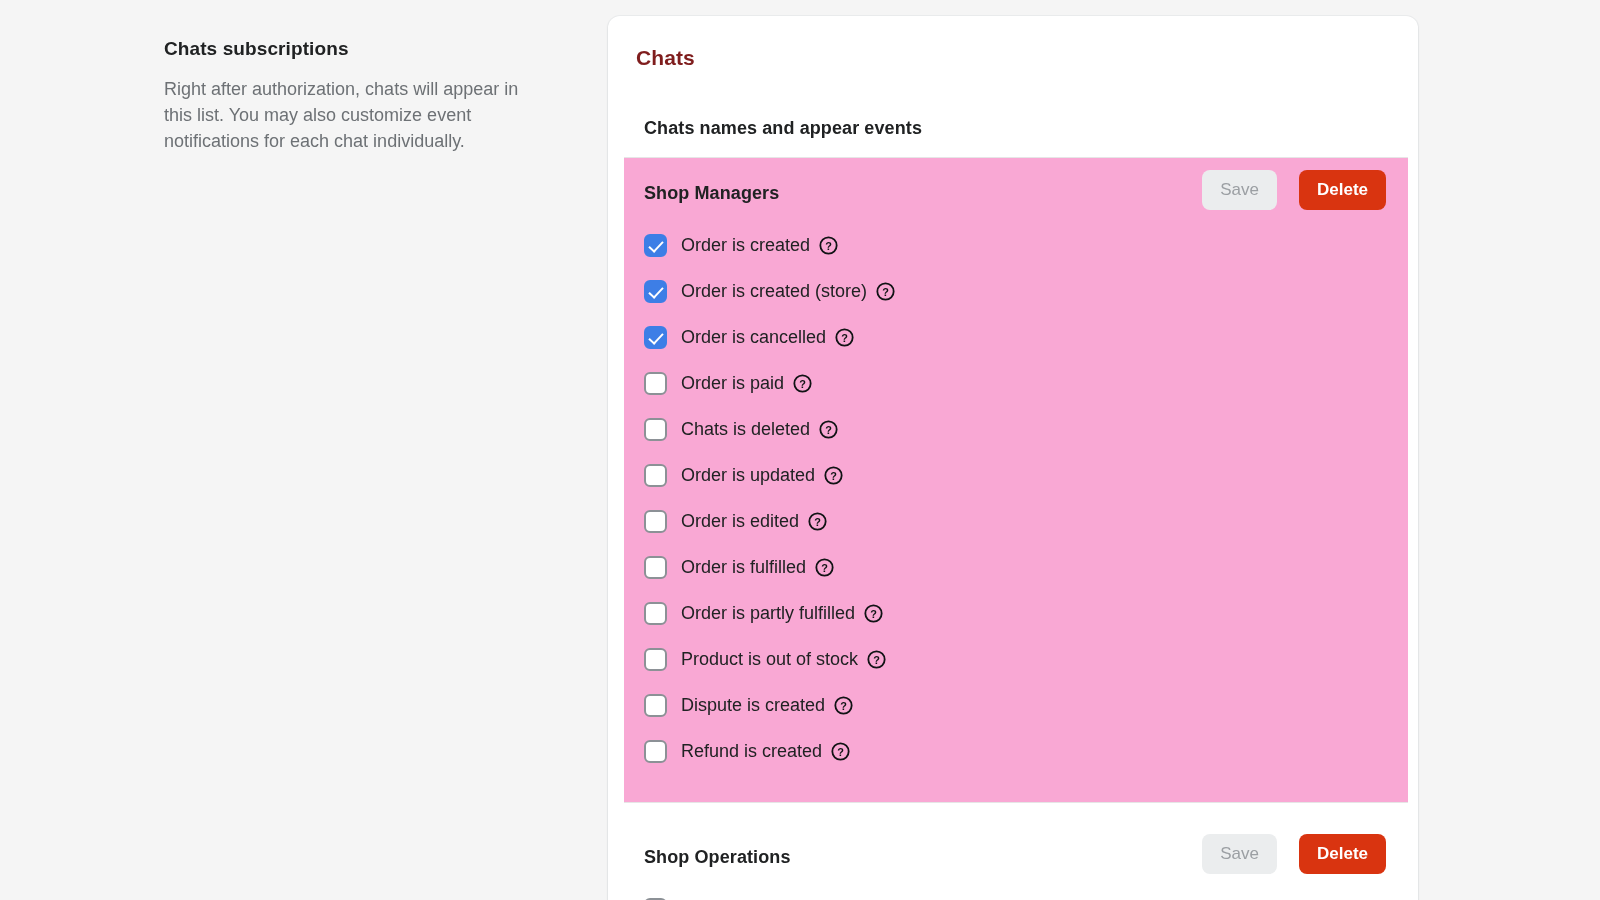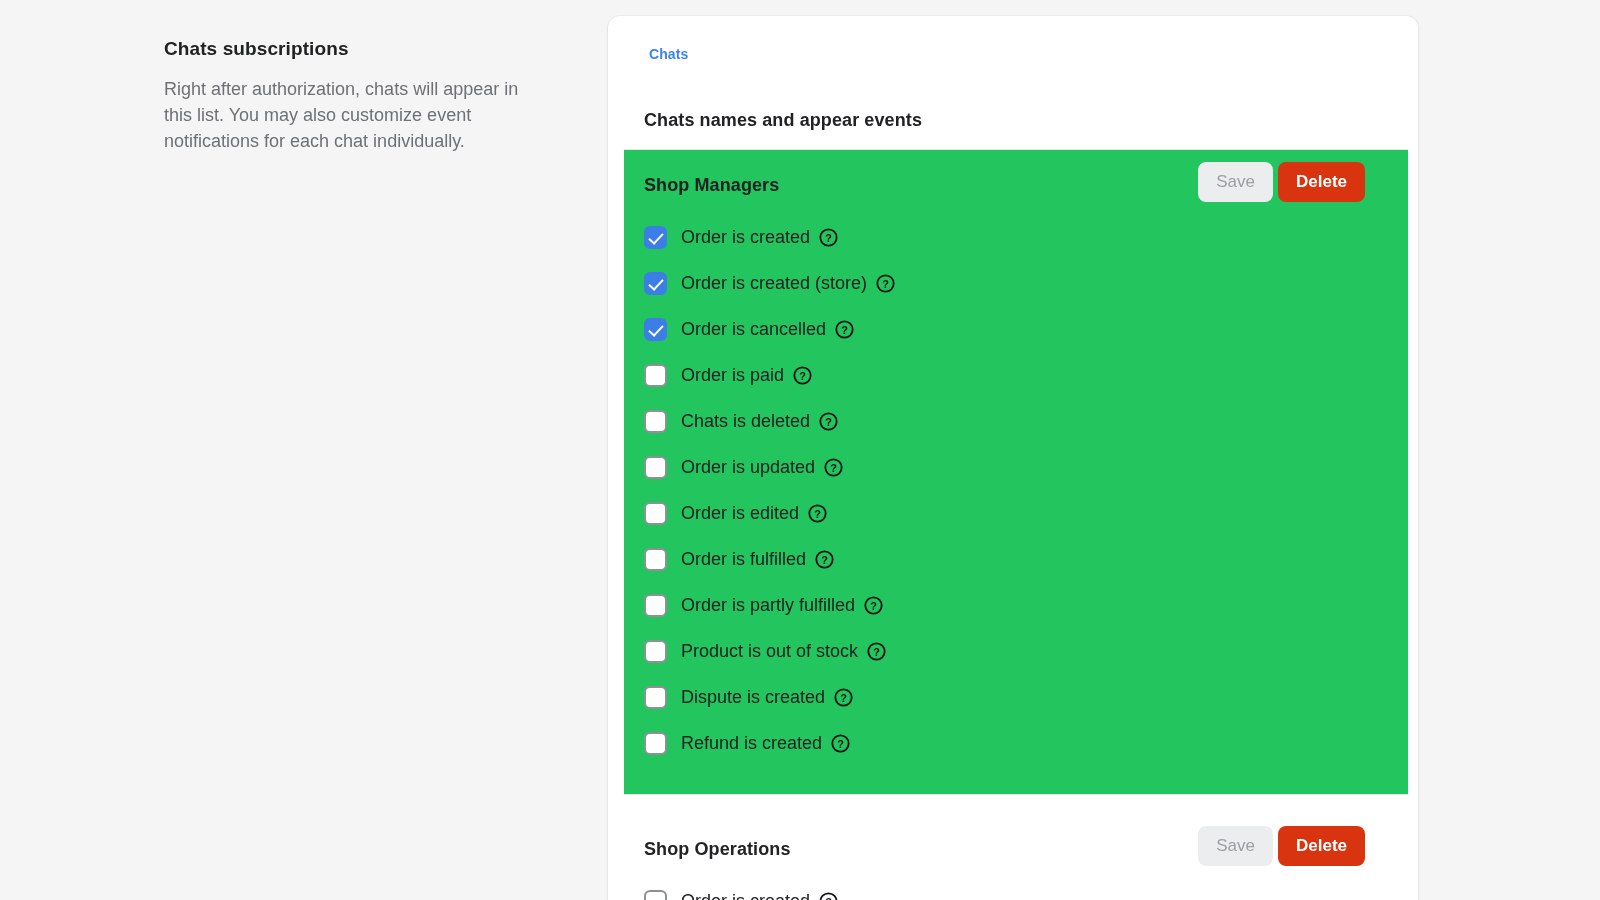--- a/index.html
+++ b/index.html
@@ -53,24 +53,24 @@
     left: 608px;
     top: 16px;
     width: 810px;
     min-height: 900px;
     background: #ffffff;
     border-radius: 12px;
     box-shadow: 0 0 0 1px rgba(6,44,82,.04), 0 1px 3px rgba(0,0,0,.08);
     overflow: hidden;
   }
   .card-title {
-    font-size: 14px;
-    font-weight: 700;
-    color: #3b82f6;
-    margin: 30px 0 0 41px;
+    font-size: 21px;
+    font-weight: 700;
+    color: #7f1d1d;
+    margin: 30px 0 0 28px;
     letter-spacing: .1px;
   }
 
   .table-head {
     display: flex;
     align-items: center;
     margin-top: 44px;
     padding: 0 28px 0 36px;
     height: 28px;
   }
@@ -85,21 +85,21 @@
 
   
   .group {
     margin-top: 15px;
     padding: 16px 0 28px 0;
     border-top: 1px solid #e6e6e6;
     border-bottom: 1px solid #e6e6e6;
     width: 784px;
     margin-left: 16px;
   }
-  .group.highlight { background: #22c55e; }
+  .group.highlight { background: #f9a8d4; }
   .group.plain {
     background: #ffffff;
     border-top: none;
     border-bottom: none;
     padding-top: 20px;
   }
 
   .group-head {
     display: flex;
     align-items: flex-start;
@@ -112,23 +112,23 @@
     font-weight: 700;
     color: #202223;
     line-height: 24px;
     padding-top: 7px;
     flex: 1 1 auto;
     letter-spacing: .1px;
   }
   .group-actions {
     display: flex;
     align-items: center;
-    gap: 5px;
+    gap: 22px;
     position: absolute;
-    right: 43px;
+    right: 22px;
     top: -4px;
   }
   .btn {
     font-family: "Liberation Sans", sans-serif;
     font-size: 17px;
     font-weight: 400;
     border: none;
     border-radius: 8px;
     padding: 9px 18px;
     line-height: 22px;

